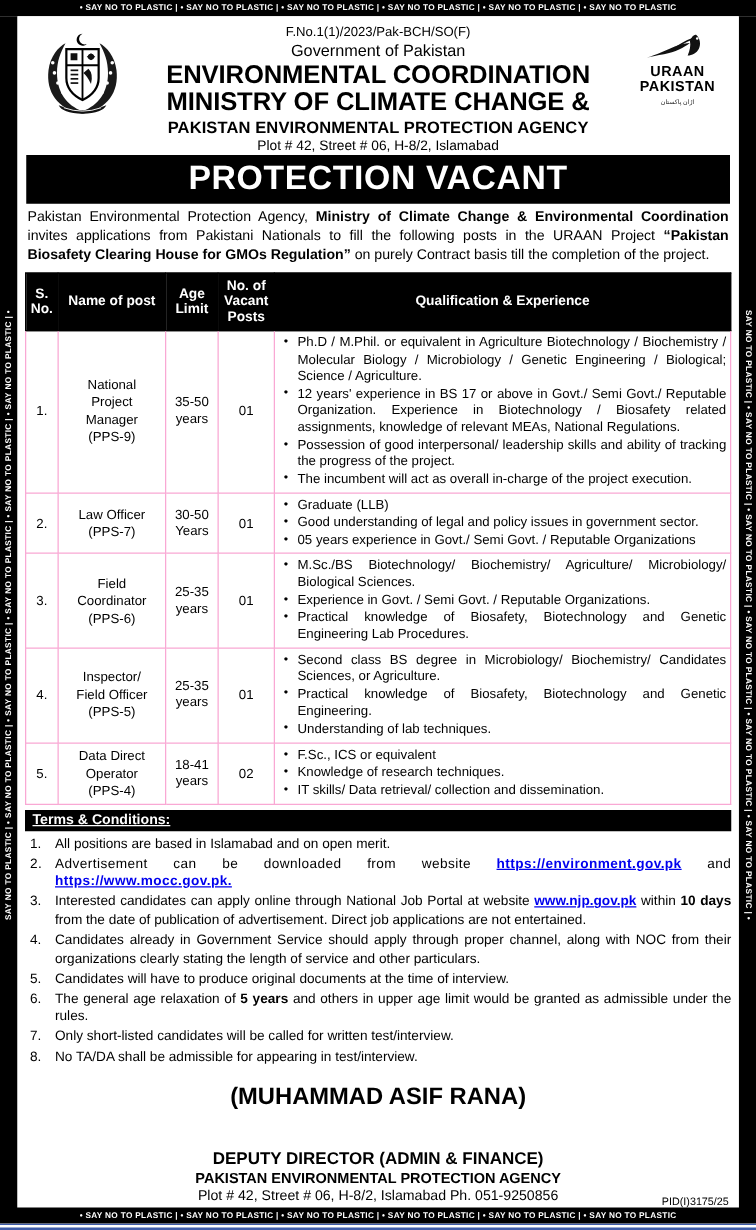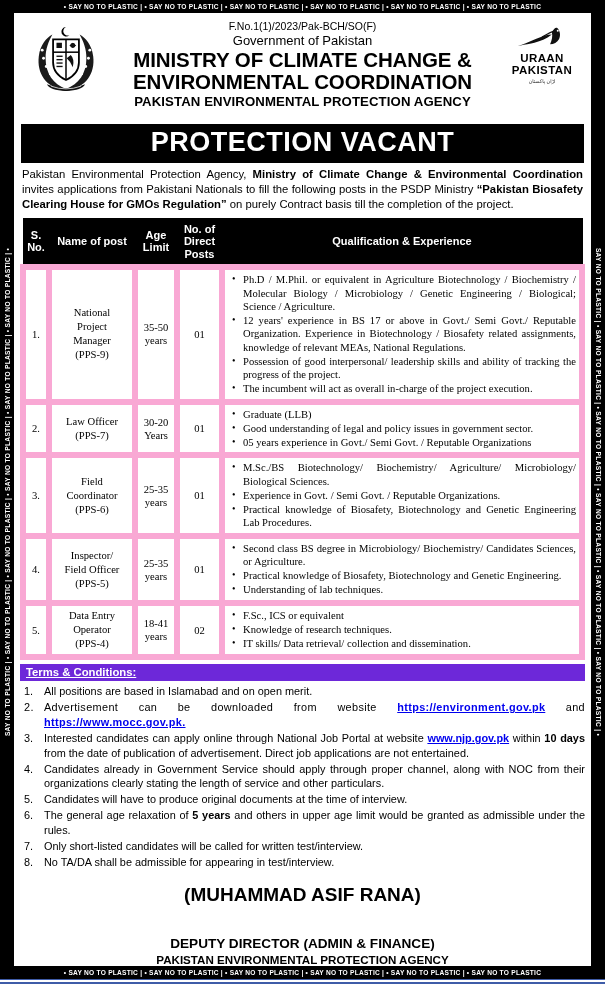--- a/index.html
+++ b/index.html
@@ -179,25 +179,24 @@
     color: #fff;
     font-size: 11px;
     font-weight: bold;
     line-height: 12.5px;
     padding: 4px 2px;
     border: 1px solid #000;
     vertical-align: middle;
     text-align: center;
   }
   table.jobs td {
-    border: 6px solid #f9a8d4;
+    border: 1px solid #f9a8d4;
     vertical-align: middle;
     font-size: 10.6px;
     padding: 3px 3px;
-    font-family: Liberation Serif, serif;
   }
   td.c-sno   { text-align: center; width: 26px; }
   td.c-post  { text-align: center; width: 86px; line-height: 14px; }
   td.c-age   { text-align: center; width: 42px; line-height: 13px; }
   td.c-posts { text-align: center; width: 45px; }
   td.c-qual  { padding: 3px 4px 3px 0; }
 
   th.h-sno   { width: 26px; }
   th.h-post  { width: 86px; }
   th.h-age   { width: 42px; }
@@ -215,21 +214,21 @@
   ul.quals li::before {
     content: "•";
     position: absolute;
     left: 4px;
     top: -1px;
     font-size: 10px;
   }
 
   
   .terms-head {
-    background: #6d28d9;
+    background: #000000;
     color: #fff;
     font-size: 11.3px;
     font-weight: bold;
     padding: 2px 6px 3px 6px;
     margin-top: 4px;
     display: block;
   }
   .terms-head span { text-decoration: underline; }
 
   ol.terms {
@@ -368,44 +367,45 @@
             <circle cx="47.5" cy="5" r="1.1" fill="#fff"></circle>
           </svg>
         </div>
         <div class="uraan-name">URAAN</div>
         <div class="uraan-name">PAKISTAN</div>
         <div class="uraan-urdu">اڑان پاکستان</div>
       </div>
 
       <div class="fno">F.No.1(1)/2023/Pak-BCH/SO(F)</div>
       <div class="gov">Government of Pakistan</div>
+      <div class="ministry">ENVIRONMENTAL COORDINATION</div>
       <div class="ministry">MINISTRY OF CLIMATE CHANGE &amp;</div>
-      <div class="ministry">ENVIRONMENTAL COORDINATION</div>
       <div class="agency">PAKISTAN ENVIRONMENTAL PROTECTION AGENCY</div>
+      <div class="address-top">Plot # 42, Street # 06, H-8/2, Islamabad</div>
     </div>
 
     <div class="banner">PROTECTION VACANT</div>
 
-    <p class="intro"><span>Pakistan Environmental Protection Agency, </span><b>Ministry of Climate Change &amp; Environmental Coordination</b><span> invites applications from Pakistani Nationals to fill the following posts in the PSDP Ministry </span><b>“Pakistan Biosafety Clearing House for GMOs Regulation”</b><span> on purely Contract basis till the completion of the project.</span></p>
+    <p class="intro"><span>Pakistan Environmental Protection Agency, </span><b>Ministry of Climate Change &amp; Environmental Coordination</b><span> invites applications from Pakistani Nationals to fill the following posts in the URAAN Project </span><b>“Pakistan Biosafety Clearing House for GMOs Regulation”</b><span> on purely Contract basis till the completion of the project.</span></p>
 
     <table class="jobs">
       <thead>
         <tr>
           <th class="h-sno">
             <div>S.</div>
             <div>No.</div>
           </th>
           <th class="h-post">Name of post</th>
           <th class="h-age">
             <div>Age</div>
             <div>Limit</div>
           </th>
           <th class="h-posts">
             <div>No. of</div>
-            <div>Direct</div>
+            <div>Vacant</div>
             <div>Posts</div>
           </th>
           <th>Qualification &amp; Experience</th>
         </tr>
       </thead>
       <tbody>
 
         <tr>
           <td class="c-sno">1.</td>
           <td class="c-post">
@@ -429,21 +429,21 @@
           </td>
         </tr>
 
         <tr>
           <td class="c-sno">2.</td>
           <td class="c-post">
             <div>Law Officer</div>
             <div>(PPS-7)</div>
           </td>
           <td class="c-age">
-            <div>30-20</div>
+            <div>30-50</div>
             <div>Years</div>
           </td>
           <td class="c-posts">01</td>
           <td class="c-qual">
             <ul class="quals">
               <li>Graduate (LLB)</li>
               <li>Good understanding of legal and policy issues in government sector.</li>
               <li>05 years experience in Govt./ Semi Govt. / Reputable Organizations</li>
             </ul>
           </td>
@@ -487,21 +487,21 @@
               <li>Second class BS degree in Microbiology/ Biochemistry/ Candidates Sciences, or Agriculture.</li>
               <li>Practical knowledge of Biosafety, Biotechnology and Genetic Engineering.</li>
               <li>Understanding of lab techniques.</li>
             </ul>
           </td>
         </tr>
 
         <tr>
           <td class="c-sno">5.</td>
           <td class="c-post">
-            <div>Data Entry</div>
+            <div>Data Direct</div>
             <div>Operator</div>
             <div>(PPS-4)</div>
           </td>
           <td class="c-age">
             <div>18-41</div>
             <div>years</div>
           </td>
           <td class="c-posts">02</td>
           <td class="c-qual">
             <ul class="quals">

